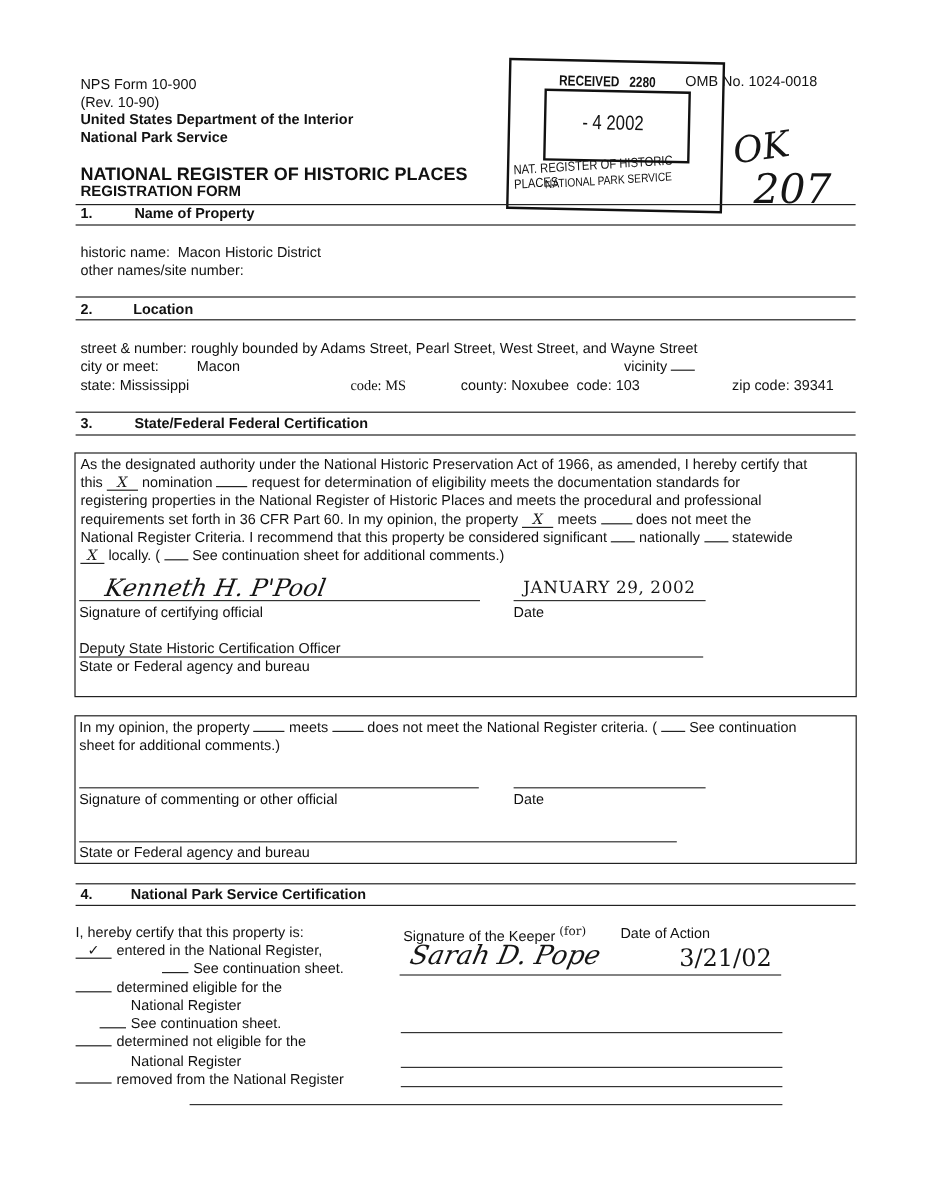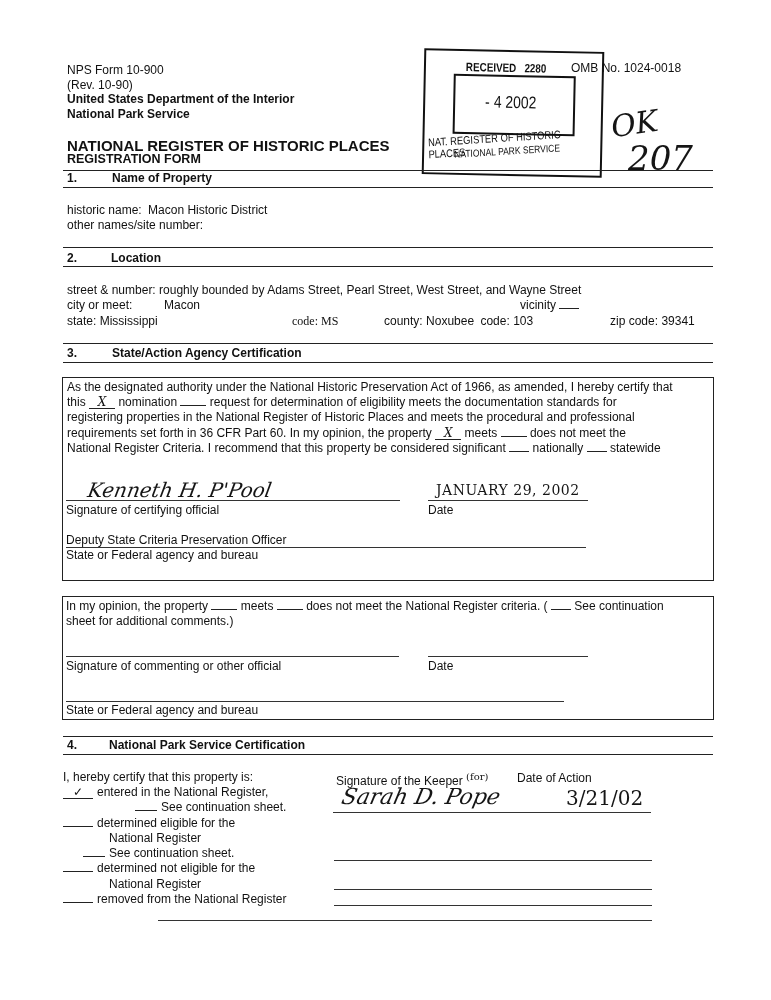--- a/index.html
+++ b/index.html
@@ -90,21 +90,21 @@
   <span style="margin-left:3px;">code:</span>
   <span>103</span>
 </div>
 <div class="abs" style="left:610px;top:314px;">
   <span>zip code:</span>
   <span>39341</span>
 </div>
 
 <div class="hr" style="left:63px;width:650px;top:343px;"></div>
 <div class="abs b" style="left:67px;top:346px;">3.</div>
-<div class="abs b" style="left:112px;top:346px;">State/Action Agency Certification</div>
+<div class="abs b" style="left:112px;top:346px;">State/Federal Federal Certification</div>
 <div class="hr" style="left:63px;width:650px;top:362px;"></div>
 
 <div class="box" style="left:62px;top:377px;width:650px;height:202px;"></div>
 <div class="abs" style="left:67px;top:380px;line-height:15.2px;font-size:12px;">
   <div>As the designated authority under the National Historic Preservation Act of 1966, as amended, I hereby certify that</div>
   <div>
     <span>this</span>
     <span class="ul hand" style="width:26px;">X</span>
     <span>nomination</span>
     <span class="ul" style="width:26px;"></span>
@@ -118,29 +118,35 @@
     <span class="ul" style="width:26px;"></span>
     <span>does not meet the</span>
   </div>
   <div>
     <span>National Register Criteria. I recommend that this  property be considered significant</span>
     <span class="ul" style="width:20px;"></span>
     <span>nationally</span>
     <span class="ul" style="width:20px;"></span>
     <span>statewide</span>
   </div>
+  <div>
+    <span class="ul hand" style="width:20px;">X</span>
+    <span>locally.  (</span>
+    <span class="ul" style="width:20px;"></span>
+    <span>See continuation sheet for additional comments.)</span>
+  </div>
 </div>
 
 <div class="abs hand" style="left:88px;top:478px;font-size:20px;transform:skewX(-10deg);">Kenneth H. P'Pool</div>
 <div class="hr thin" style="left:66px;width:334px;top:500px;"></div>
 <div class="abs" style="left:66px;top:503px;">Signature of certifying official</div>
 <div class="abs hand" style="left:436px;top:482px;font-size:14px;font-style:normal;letter-spacing:0.5px;">JANUARY 29, 2002</div>
 <div class="hr thin" style="left:428px;width:160px;top:500px;"></div>
 <div class="abs" style="left:428px;top:503px;">Date</div>
-<div class="abs" style="left:66px;top:533px;">Deputy State Criteria Preservation Officer</div>
+<div class="abs" style="left:66px;top:533px;">Deputy State Historic Certification Officer</div>
 <div class="hr thin" style="left:66px;width:520px;top:547px;"></div>
 <div class="abs" style="left:66px;top:548px;">State or Federal agency and bureau</div>
 
 <div class="box" style="left:62px;top:596px;width:650px;height:122px;"></div>
 <div class="abs" style="left:66px;top:599px;line-height:15px;">
   <div>
     <span>In my opinion, the property</span>
     <span class="ul" style="width:26px;"></span>
     <span>meets</span>
     <span class="ul" style="width:26px;"></span>

